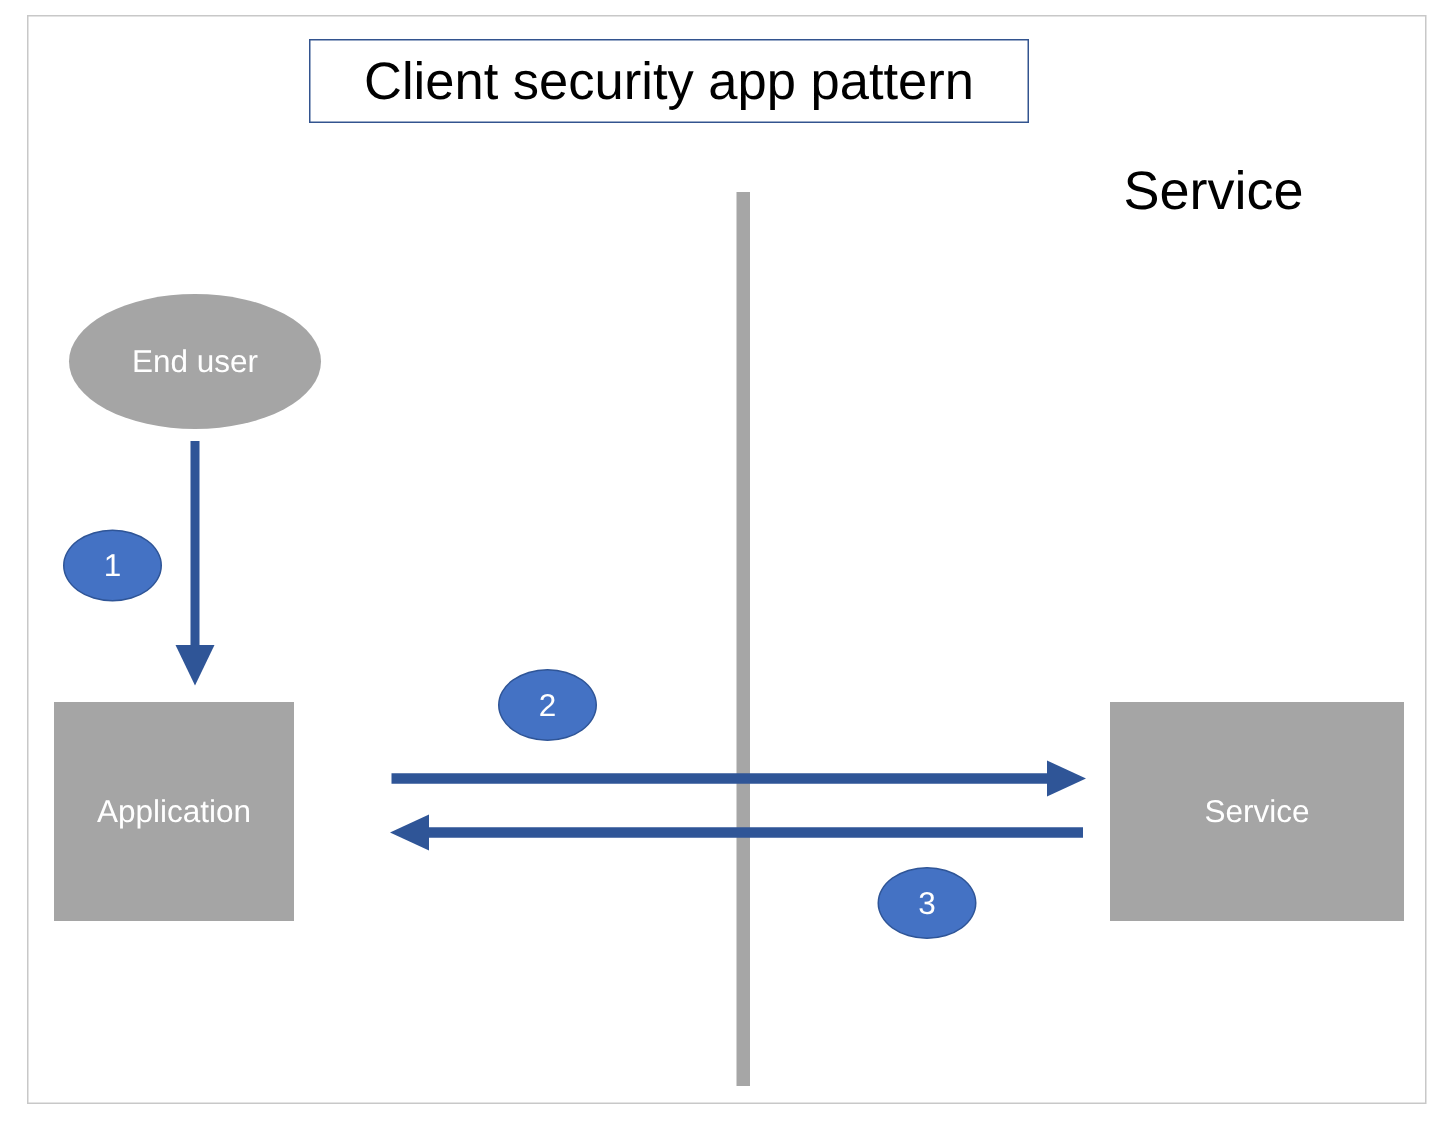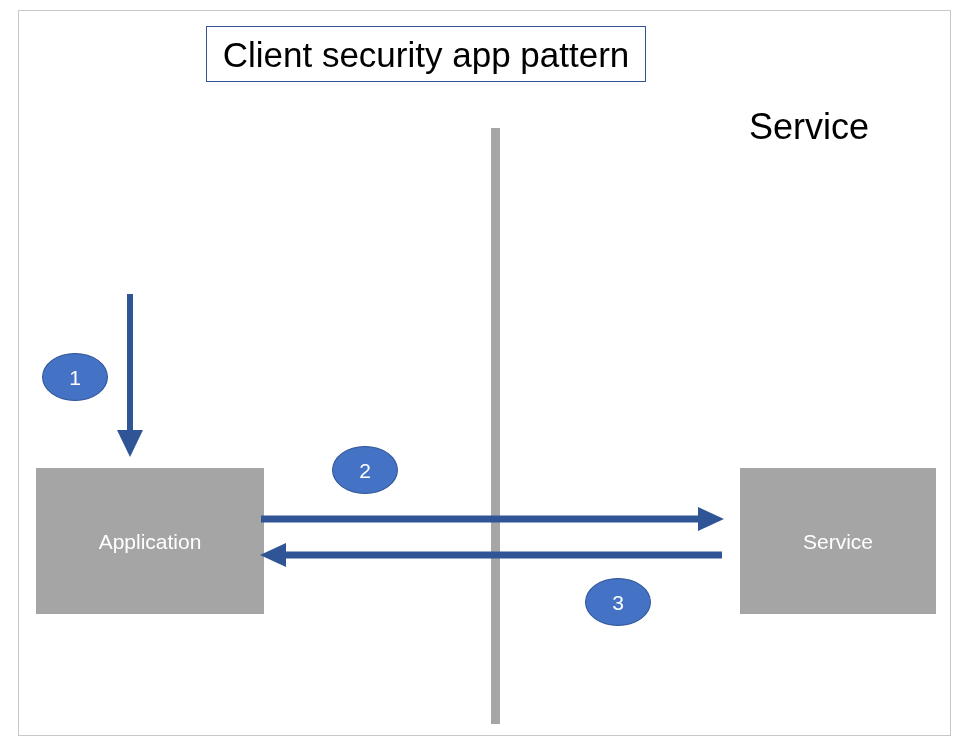--- a/index.html
+++ b/index.html
@@ -29,21 +29,21 @@
     border: 1px solid #c8c8c8;
     box-sizing: border-box;
     background: #ffffff;
   }
 
   
   .title-box {
     position: absolute;
     left: 206px;
     top: 26px;
-    width: 440px;
+    width: 480px;
     height: 56px;
     border: 1.5px solid #33548f;
     box-sizing: border-box;
     background: #ffffff;
     display: flex;
     align-items: center;
     justify-content: center;
   }
   .title-text {
     font-size: 35px;
@@ -94,21 +94,21 @@
   .ellipse-enduser {
     left: 46px;
     top: 196px;
     width: 168px;
     height: 90px;
     border-radius: 50%;
   }
   .box-application {
     left: 36px;
     top: 468px;
-    width: 228px;
+    width: 160px;
     height: 146px;
   }
   .box-service {
     left: 740px;
     top: 468px;
     width: 196px;
     height: 146px;
   }
 
   
@@ -150,20 +150,23 @@
   <div class="slide-frame"></div>
 
   <div class="title-box">
     <span class="title-text">Client security app pattern</span>
   </div>
 
   <div class="col-heading service">Service</div>
 
   <div class="divider"></div>
 
+  <div class="shape-gray ellipse-enduser">
+    <span class="shape-label">End user</span>
+  </div>
 
   <div class="shape-gray box-application">
     <span class="shape-label">Application</span>
   </div>
 
   <div class="shape-gray box-service">
     <span class="shape-label">Service</span>
   </div>
 
   <svg class="arrow-layer" width="968" height="750" viewBox="0 0 968 750">

